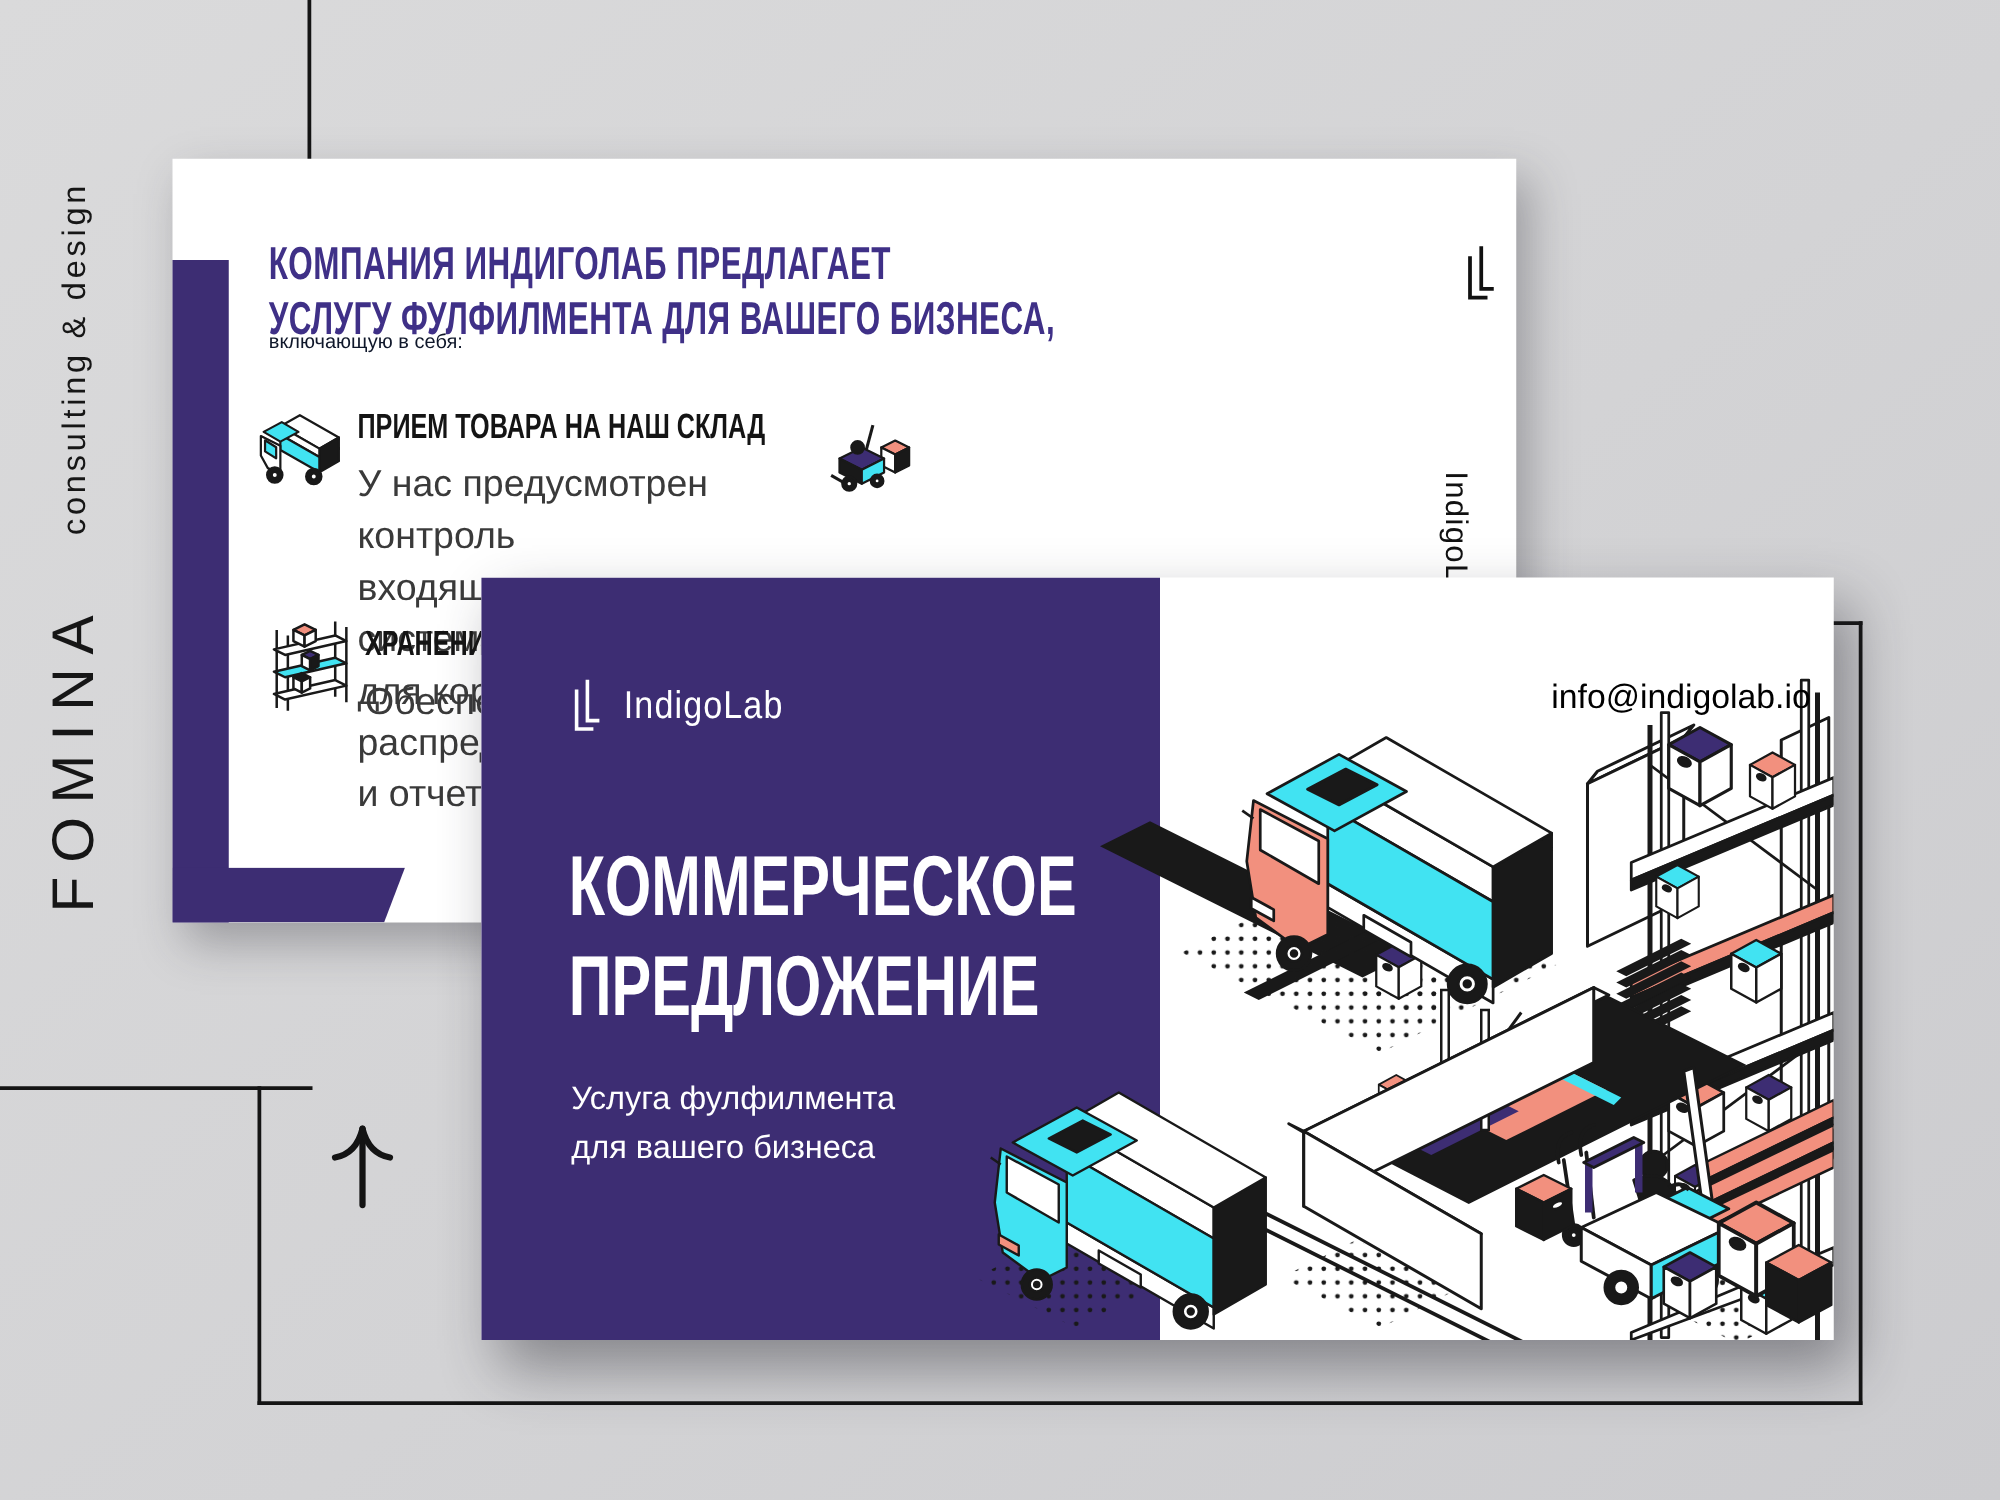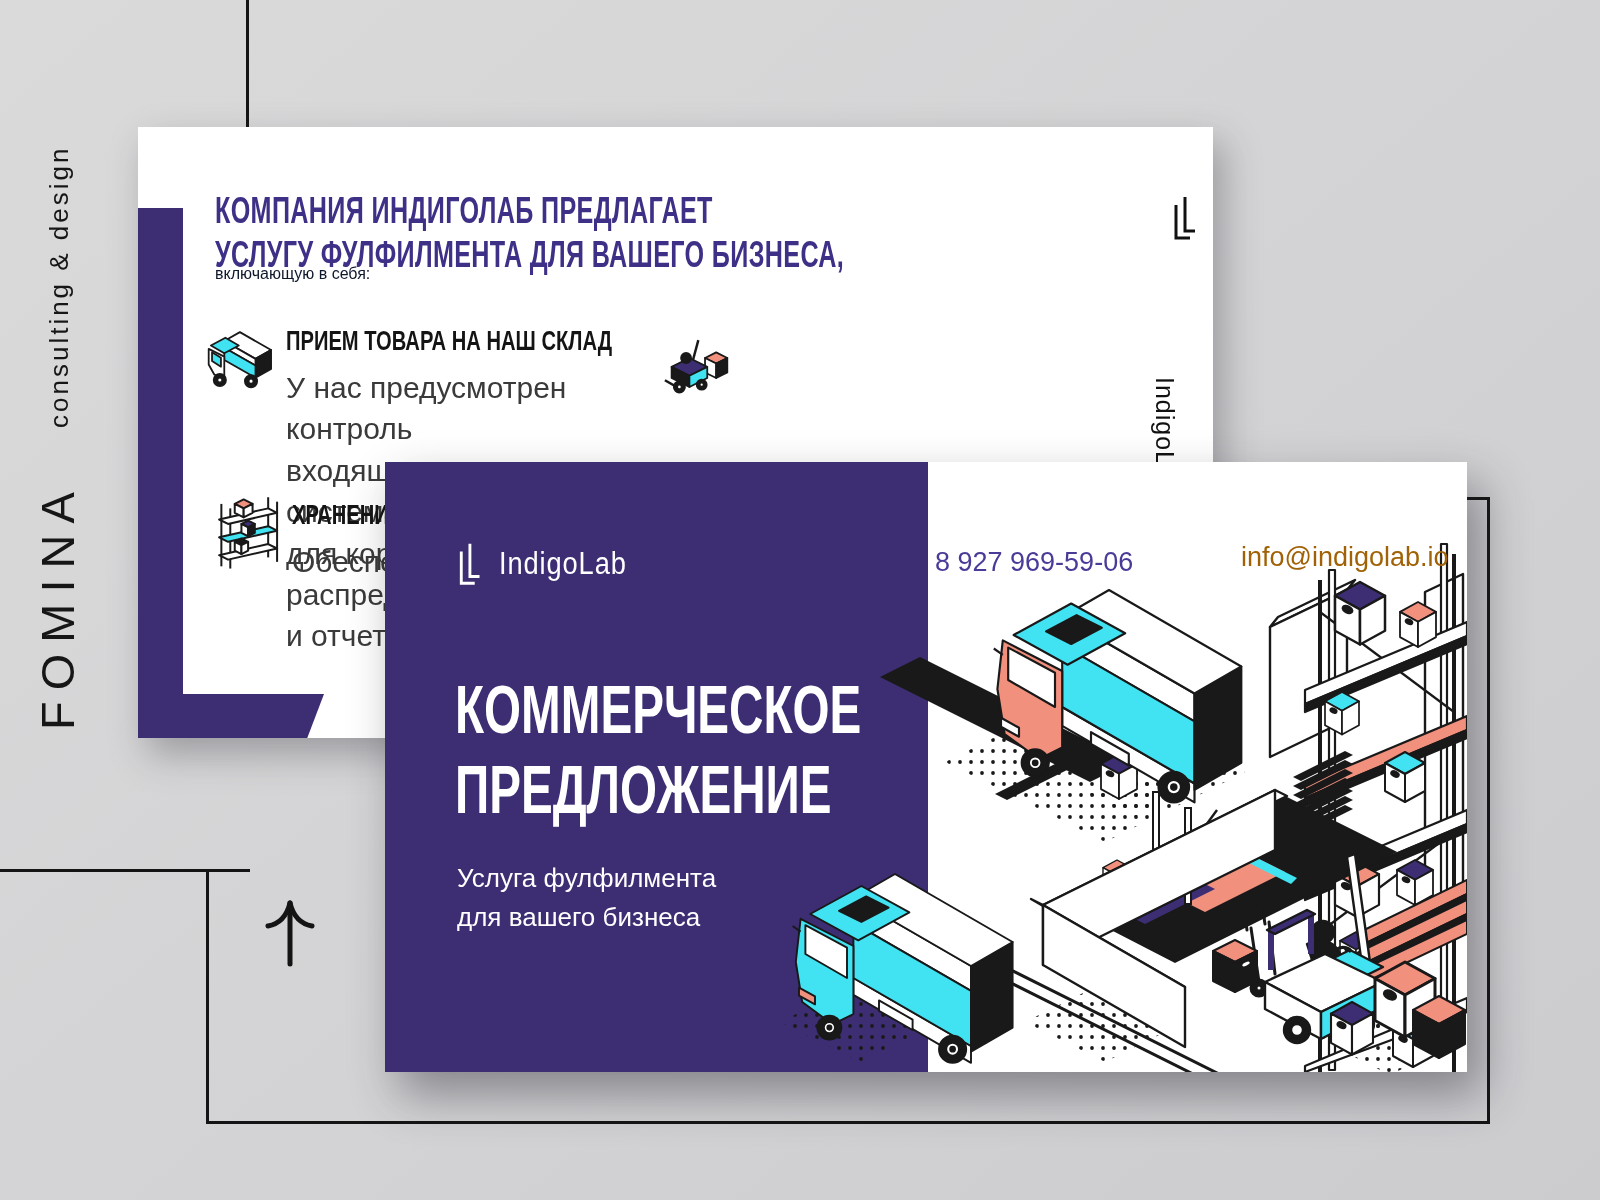--- a/index.html
+++ b/index.html
@@ -36,21 +36,21 @@
   .bk-v-brand{position:absolute;left:1012px;top:250px;writing-mode:vertical-rl;font-size:25px;
     letter-spacing:1px;color:#111;height:260px;}
   
   .purple-panel{position:absolute;left:0;top:0;width:543px;height:610px;background:#3d2d73;}
   .fr-logo{position:absolute;left:66px;top:78px;display:flex;align-items:center;gap:14px;z-index:4;}
   .fr-logo-text{color:#fff;font-size:31px;letter-spacing:1px;transform:scaleX(.88);transform-origin:0 50%;}
   .fr-title{position:absolute;left:70px;top:208px;font-size:68px;font-weight:bold;color:#fff;
     line-height:1.17;white-space:pre-line;transform:scaleX(.70);transform-origin:0 0;z-index:4;}
   .fr-subtitle{position:absolute;left:72px;top:382px;font-size:26px;color:#fff;line-height:1.5;white-space:pre-line;z-index:4;margin-top:15px;}
   .fr-phones{position:absolute;left:550px;top:80px;font-size:27px;color:#4a3b98;line-height:1.5;z-index:4;}
-  .fr-email{position:absolute;left:856px;top:80px;font-size:27px;color:#a16207;z-index:4;}
+  .fr-email{position:absolute;left:856px;top:80px;font-size:27px;color:#000000;z-index:4;}
   .illus{position:absolute;left:0;top:0;width:1082px;height:610px;z-index:2;pointer-events:none;}
   
   .up-arrow{position:absolute;left:258px;top:890px;z-index:1;}
 </style>
 </head>
 <body>
 
 <div class="stage">
 
   <div class="decor-line" style="left:246px;top:0;width:3px;height:128px;"></div>
@@ -172,21 +172,20 @@
       </svg>
       <span class="fr-logo-text">IndigoLab</span>
     </div>
 
     <div class="fr-title">КОММЕРЧЕСКОЕ
 ПРЕДЛОЖЕНИЕ</div>
     <div class="fr-subtitle">Услуга фулфилмента
 для вашего бизнеса</div>
 
     <div class="fr-phones">
-      <div>8 927 969-59-06</div>
     </div>
     <div class="fr-email">info@indigolab.io</div>
 
     <svg class="illus" viewBox="0 0 1082 610">
       <defs>
         <pattern id="dots" patternUnits="userSpaceOnUse" width="11" height="11">
           <circle cx="3" cy="3" r="1.9" fill="#191919"></circle>
         </pattern>
         <g id="truck" stroke="#191919" stroke-width="2.4" stroke-linejoin="round">
           <polygon points="88,170 235,255 235,276 88,191" fill="#fff"></polygon>

